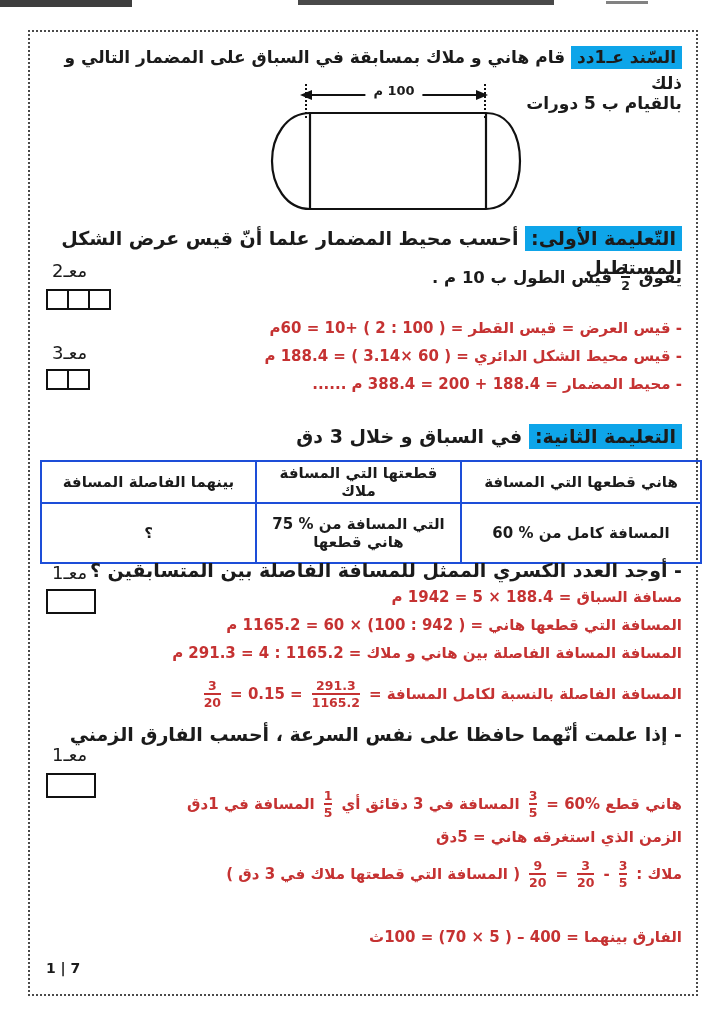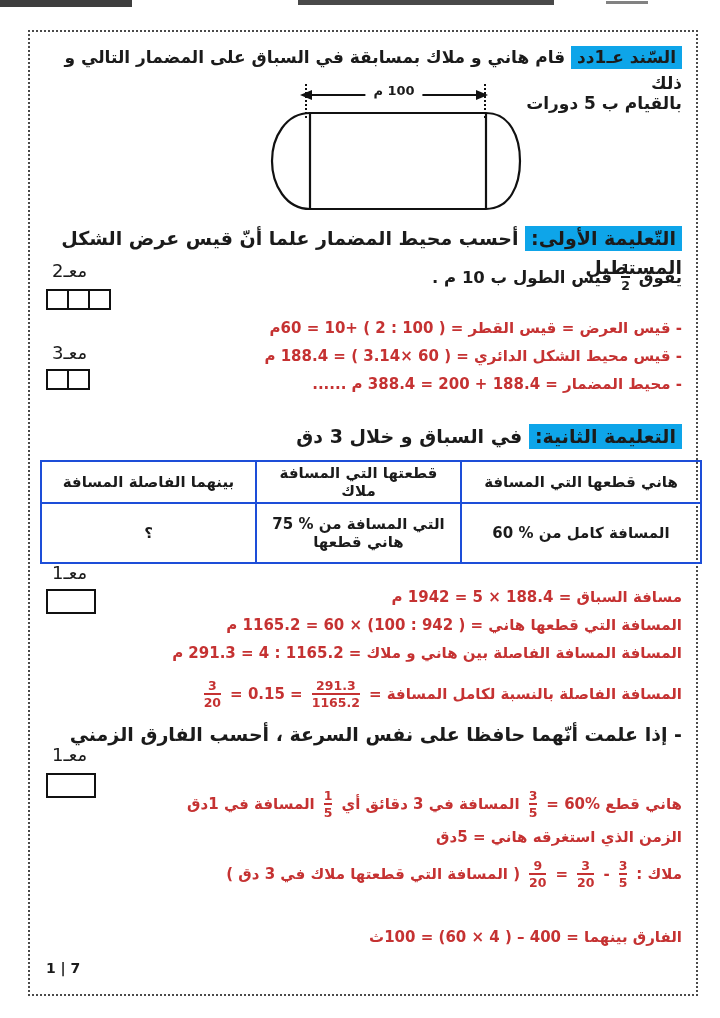--- a/index.html
+++ b/index.html
@@ -116,20 +116,21 @@
       <th>المسافة ‎الفاصلة ‎بينهما</th>
     </tr>
     <tr>
       <td>60 ‎% ‎من ‎كامل ‎المسافة</td>
       <td>75 ‎% ‎من ‎المسافة ‎التي ‎قطعها ‎هاني</td>
       <td>؟</td>
     </tr>
   </tbody>
     </table>
 
+  <div class="rtl-line" style="top:556px;">- أوجد العدد الكسري الممثل للمسافة الفاصلة بين المتسابقين ؟</div>
   <div class="margin-label" style="top:562px;">معـ1</div>
   <div class="onebox" style="top:589px;"></div>
 
   <div class="rtl-line red" style="top:586px;">مسافة السباق = 188.4 × 5 = 1942 م</div>
   <div class="rtl-line red" style="top:614px;">المسافة التي قطعها هاني = ( 942 : 100) × 60 = 1165.2 م</div>
   <div class="rtl-line red" style="top:642px;">المسافة المسافة الفاصلة بين هاني و ملاك = 1165.2 : 4 = 291.3 م</div>
   <div class="segline red" style="top:672px;height:44px;">
       <span>المسافة الفاصلة بالنسبة لكامل المسافة =</span>
       <span class="frac">
         <span class="num">291.3</span>
@@ -171,17 +172,17 @@
         <span class="num">3</span>
         <span class="den">20</span>
       </span>
       <span>=</span>
       <span class="frac">
         <span class="num">9</span>
         <span class="den">20</span>
       </span>
       <span>( المسافة التي قطعتها ملاك في 3 دق )</span>
     </div>
-  <div class="rtl-line red" style="top:926px;">الفارق بينهما = 400 – ( 4 × 60) = 100ث</div>
+  <div class="rtl-line red" style="top:926px;">الفارق بينهما = 400 – ( 5 × 70) = 100ث</div>
 
   <div class="pagenum">1 | 7</div>
 
 </div>
 
 </body></html>

